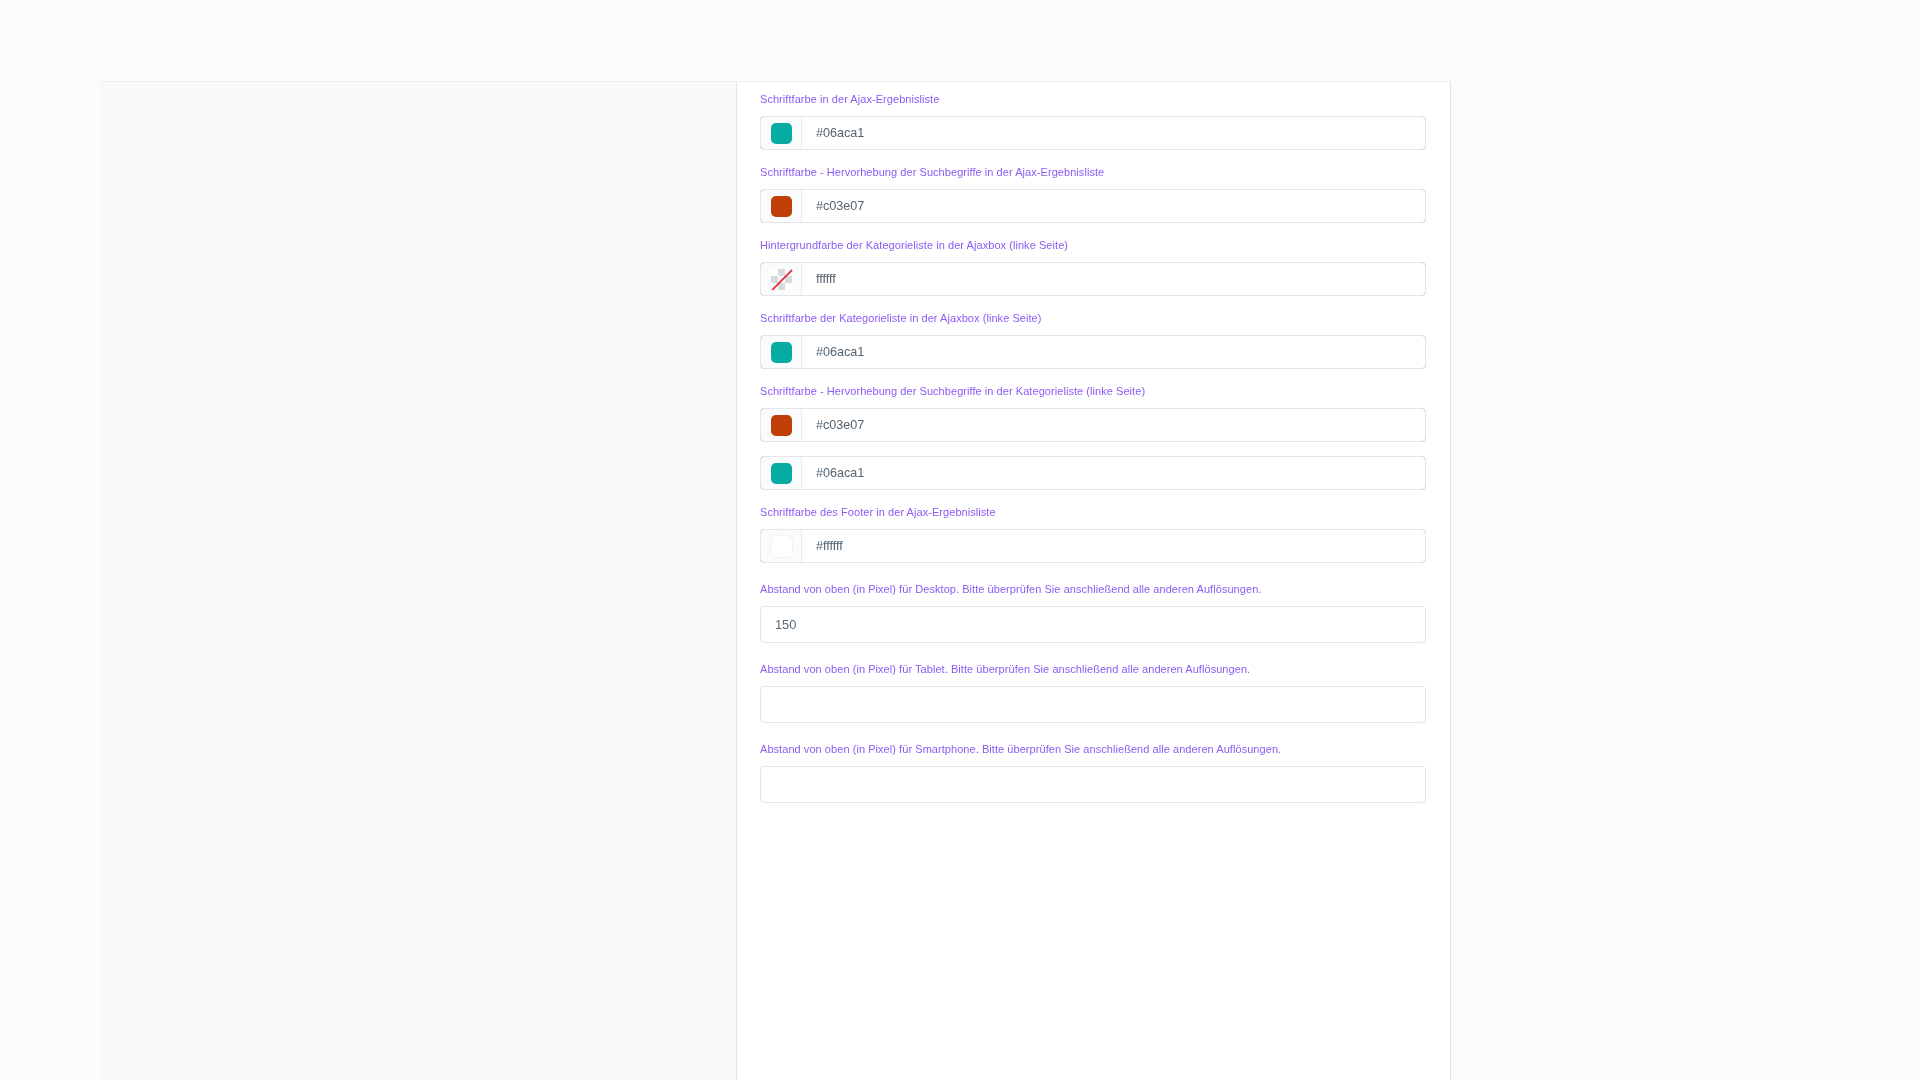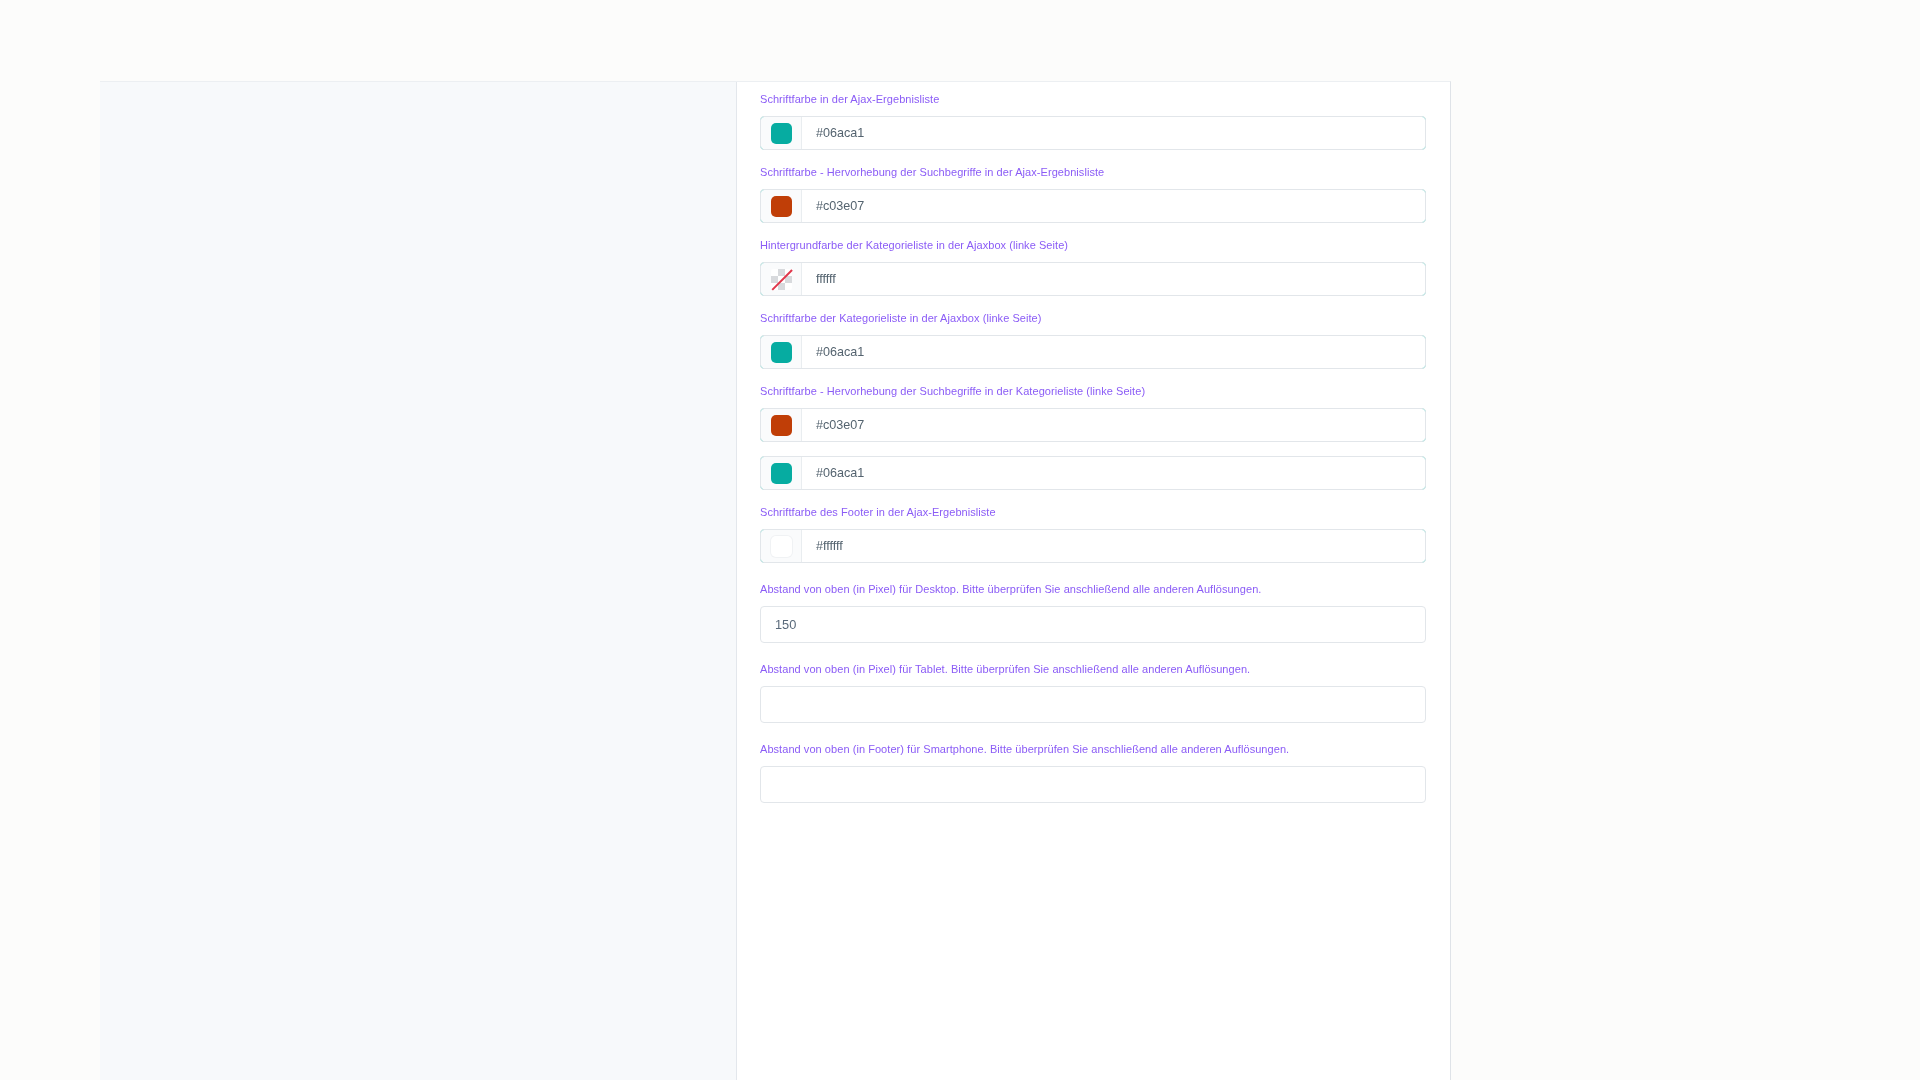--- a/index.html
+++ b/index.html
@@ -240,19 +240,19 @@
         <span class="field-label">Abstand von oben (in Pixel) für Desktop. Bitte überprüfen Sie anschließend alle anderen Auflösungen.</span>
         <div class="text-control tall">150</div>
       </div>
 
       <div class="field-group group-spacer-lg">
         <span class="field-label">Abstand von oben (in Pixel) für Tablet. Bitte überprüfen Sie anschließend alle anderen Auflösungen.</span>
         <div class="text-control tall"></div>
       </div>
 
       <div class="field-group group-spacer-lg">
-        <span class="field-label">Abstand von oben (in Footer) für Smartphone. Bitte überprüfen Sie anschließend alle anderen Auflösungen.</span>
+        <span class="field-label">Abstand von oben (in Pixel) für Smartphone. Bitte überprüfen Sie anschließend alle anderen Auflösungen.</span>
         <div class="text-control tall"></div>
       </div>
 
     </div>
   </div>
 </div>
 
 </body></html>

